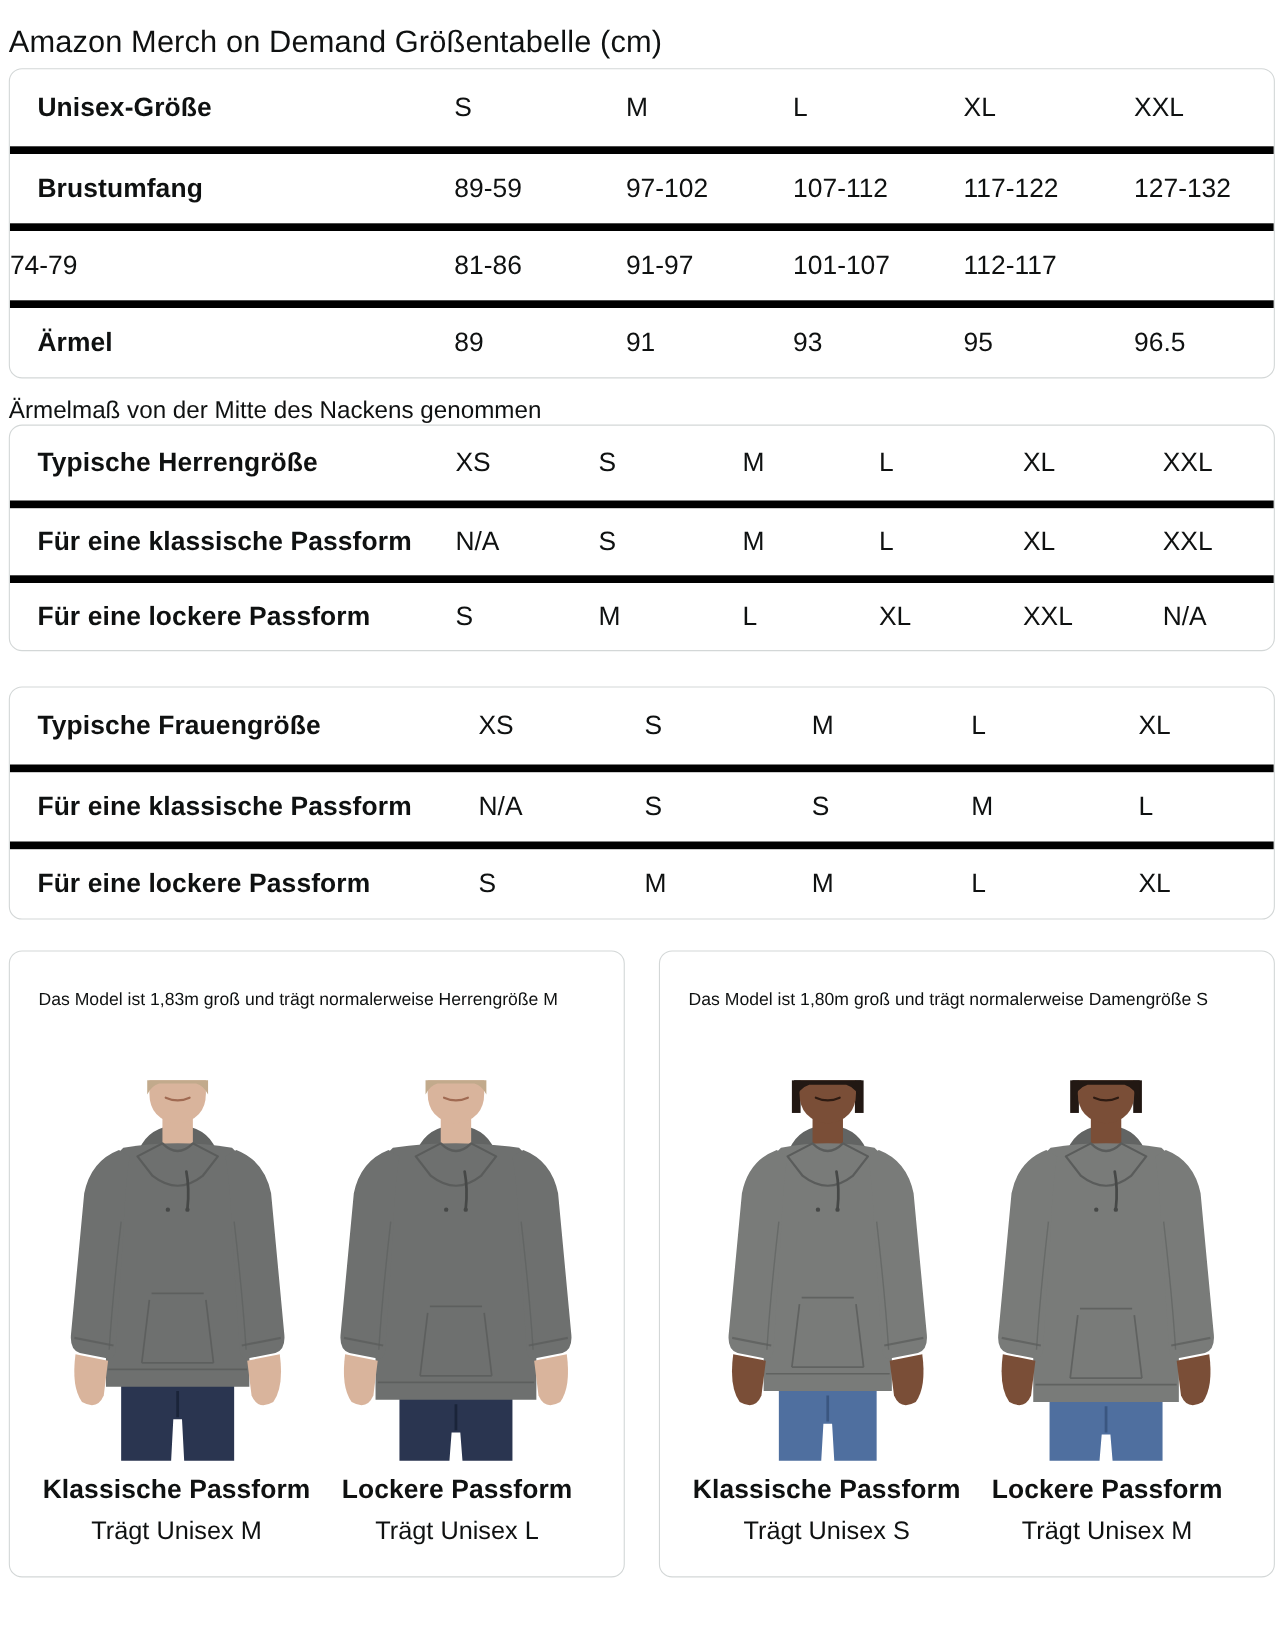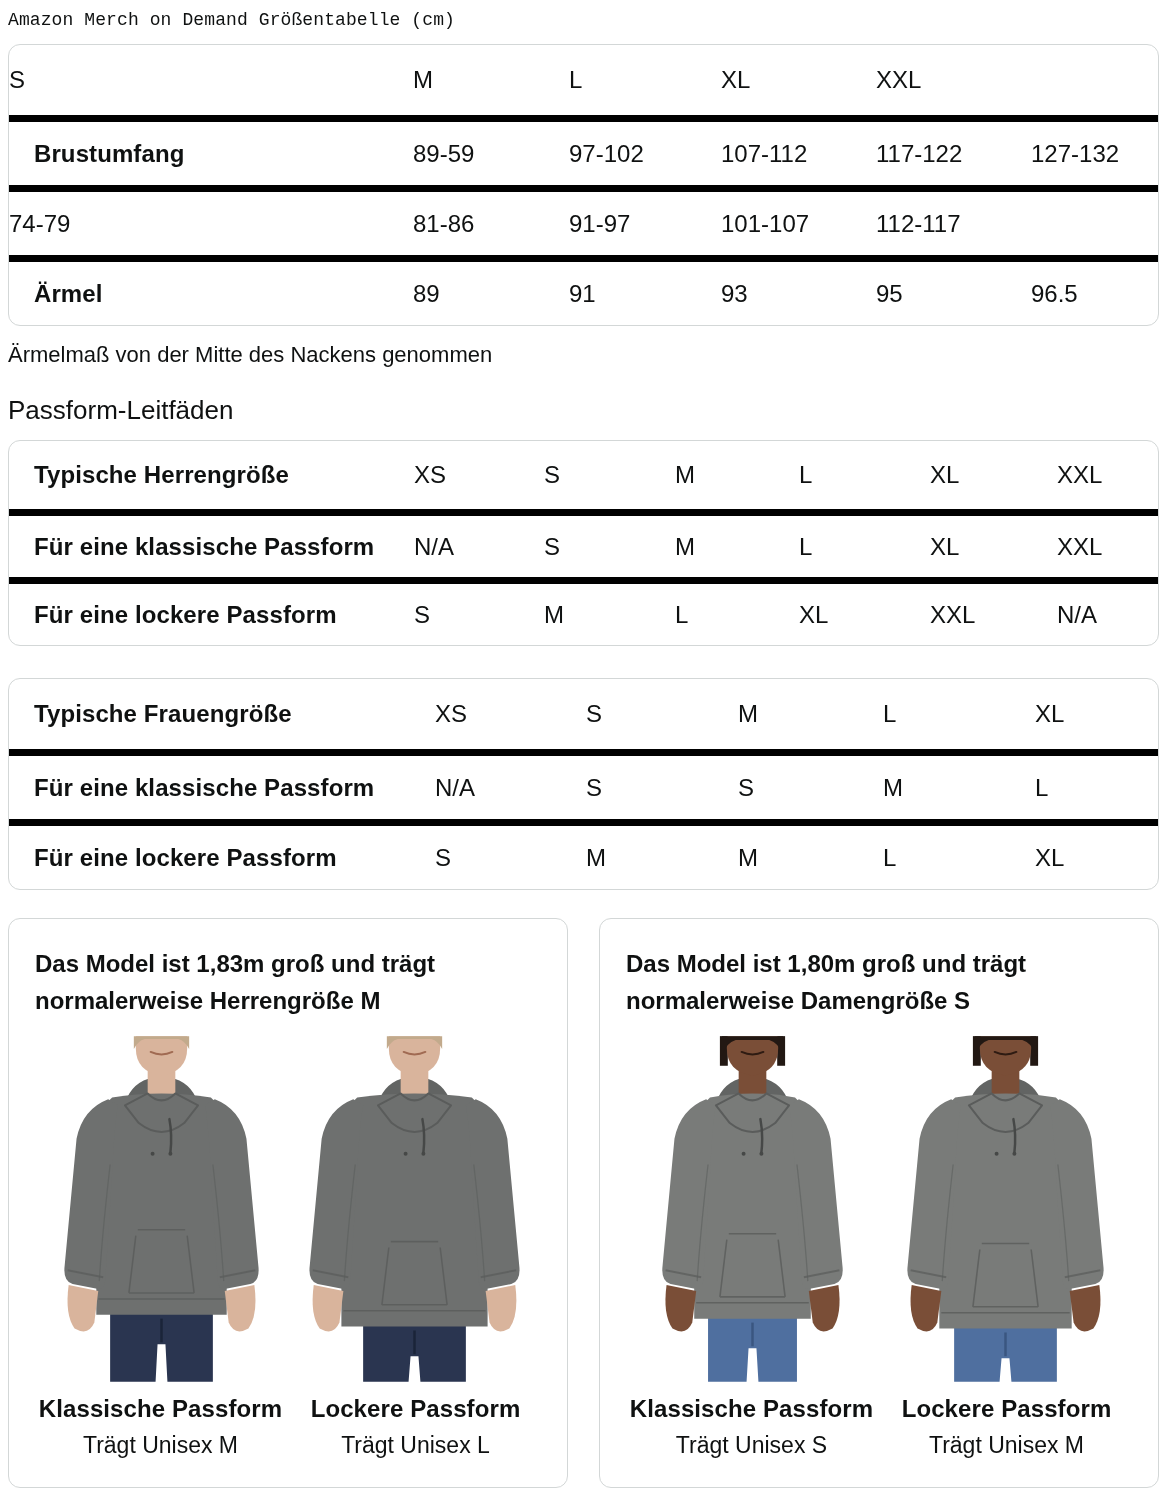--- a/index.html
+++ b/index.html
@@ -3,22 +3,22 @@
 <meta charset="utf-8">
 <style>
   html,body{margin:0;padding:0;background:#fff;}
   body{
     width:1167px;height:1500px;overflow:hidden;
     font-family:"Liberation Sans","DejaVu Sans",sans-serif;
     color:#0f1111;
   }
   .page{padding:0 8px;}
   .title{
-    font-size:18px;font-weight:400;line-height:32px;
-    margin:4px 0 8px;letter-spacing:.1px;font-family:Liberation Mono, monospace;
+    font-size:28px;font-weight:400;line-height:32px;
+    margin:22px 0 8px;letter-spacing:.1px;
   }
   .card{
     border:1px solid #d3d7d7;border-radius:12px;background:#fff;
     overflow:hidden;
   }
   .trow{display:grid;align-items:center;box-sizing:border-box;}
   .trow + .trow{border-top:7px solid #000000;}
   .size-cols .trow{grid-template-columns:404px 156px 152px 155px 155px 1fr;height:70px;}
   .fit-cols .trow{grid-template-columns:405px 130px 131px 124px 131px 127px 1fr;}
   #men-table .trow{height:68px;}
@@ -28,39 +28,40 @@
   .note{font-size:22px;font-weight:400;margin:16px 0 0;line-height:26px;}
   .subhead{font-size:26px;font-weight:400;line-height:32px;margin:26px 0 14px;}
   #size-table{margin-top:0;}
   #women-table{margin-top:32px;}
   .cards-row{display:flex;gap:31px;margin-top:28px;height:570px;}
   .model-card{
     flex:1;border:1px solid #d3d7d7;border-radius:12px;background:#fff;
     box-sizing:border-box;padding:24px 24px 18px;display:flex;flex-direction:column;
   }
   .model-desc{
-    font-size:24px;line-height:37px;font-weight:700;
+    font-size:16px;line-height:37px;font-weight:400;
     margin:2px 0 12px;padding-left:2px;min-height:74px;
   }
   .figs{display:flex;justify-content:center;gap:10px;}
   .fig{display:block;}
   .captions{display:flex;margin-top:8px;}
   .cap{flex:1;text-align:center;}
   .cap-title{font-size:24px;font-weight:700;letter-spacing:.1px;}
   .cap-sub{font-size:23px;font-weight:400;margin-top:9px;}
 </style>
 </head>
 <body>
 
 <div class="page">
 
   <h1 class="title">Amazon Merch on Demand Größentabelle (cm)</h1>
 
   <section class="card size-cols" id="size-table">
       <div class="trow">
+        <div class="tlabel">Unisex-Größe</div>
         <div class="tval">S</div>
         <div class="tval">M</div>
         <div class="tval">L</div>
         <div class="tval">XL</div>
         <div class="tval">XXL</div>
       </div>
       <div class="trow">
         <div class="tlabel">Brustumfang</div>
         <div class="tval">89-59</div>
         <div class="tval">97-102</div>
@@ -80,21 +81,20 @@
         <div class="tval">89</div>
         <div class="tval">91</div>
         <div class="tval">93</div>
         <div class="tval">95</div>
         <div class="tval">96.5</div>
       </div>
     </section>
 
   <p class="note">Ärmelmaß von der Mitte des Nackens genommen</p>
 
-  <h2 class="subhead">Passform-Leitfäden</h2>
 
   <section class="card fit-cols" id="men-table">
       <div class="trow">
         <div class="tlabel">Typische Herrengröße</div>
         <div class="tval">XS</div>
         <div class="tval">S</div>
         <div class="tval">M</div>
         <div class="tval">L</div>
         <div class="tval">XL</div>
         <div class="tval">XXL</div>

